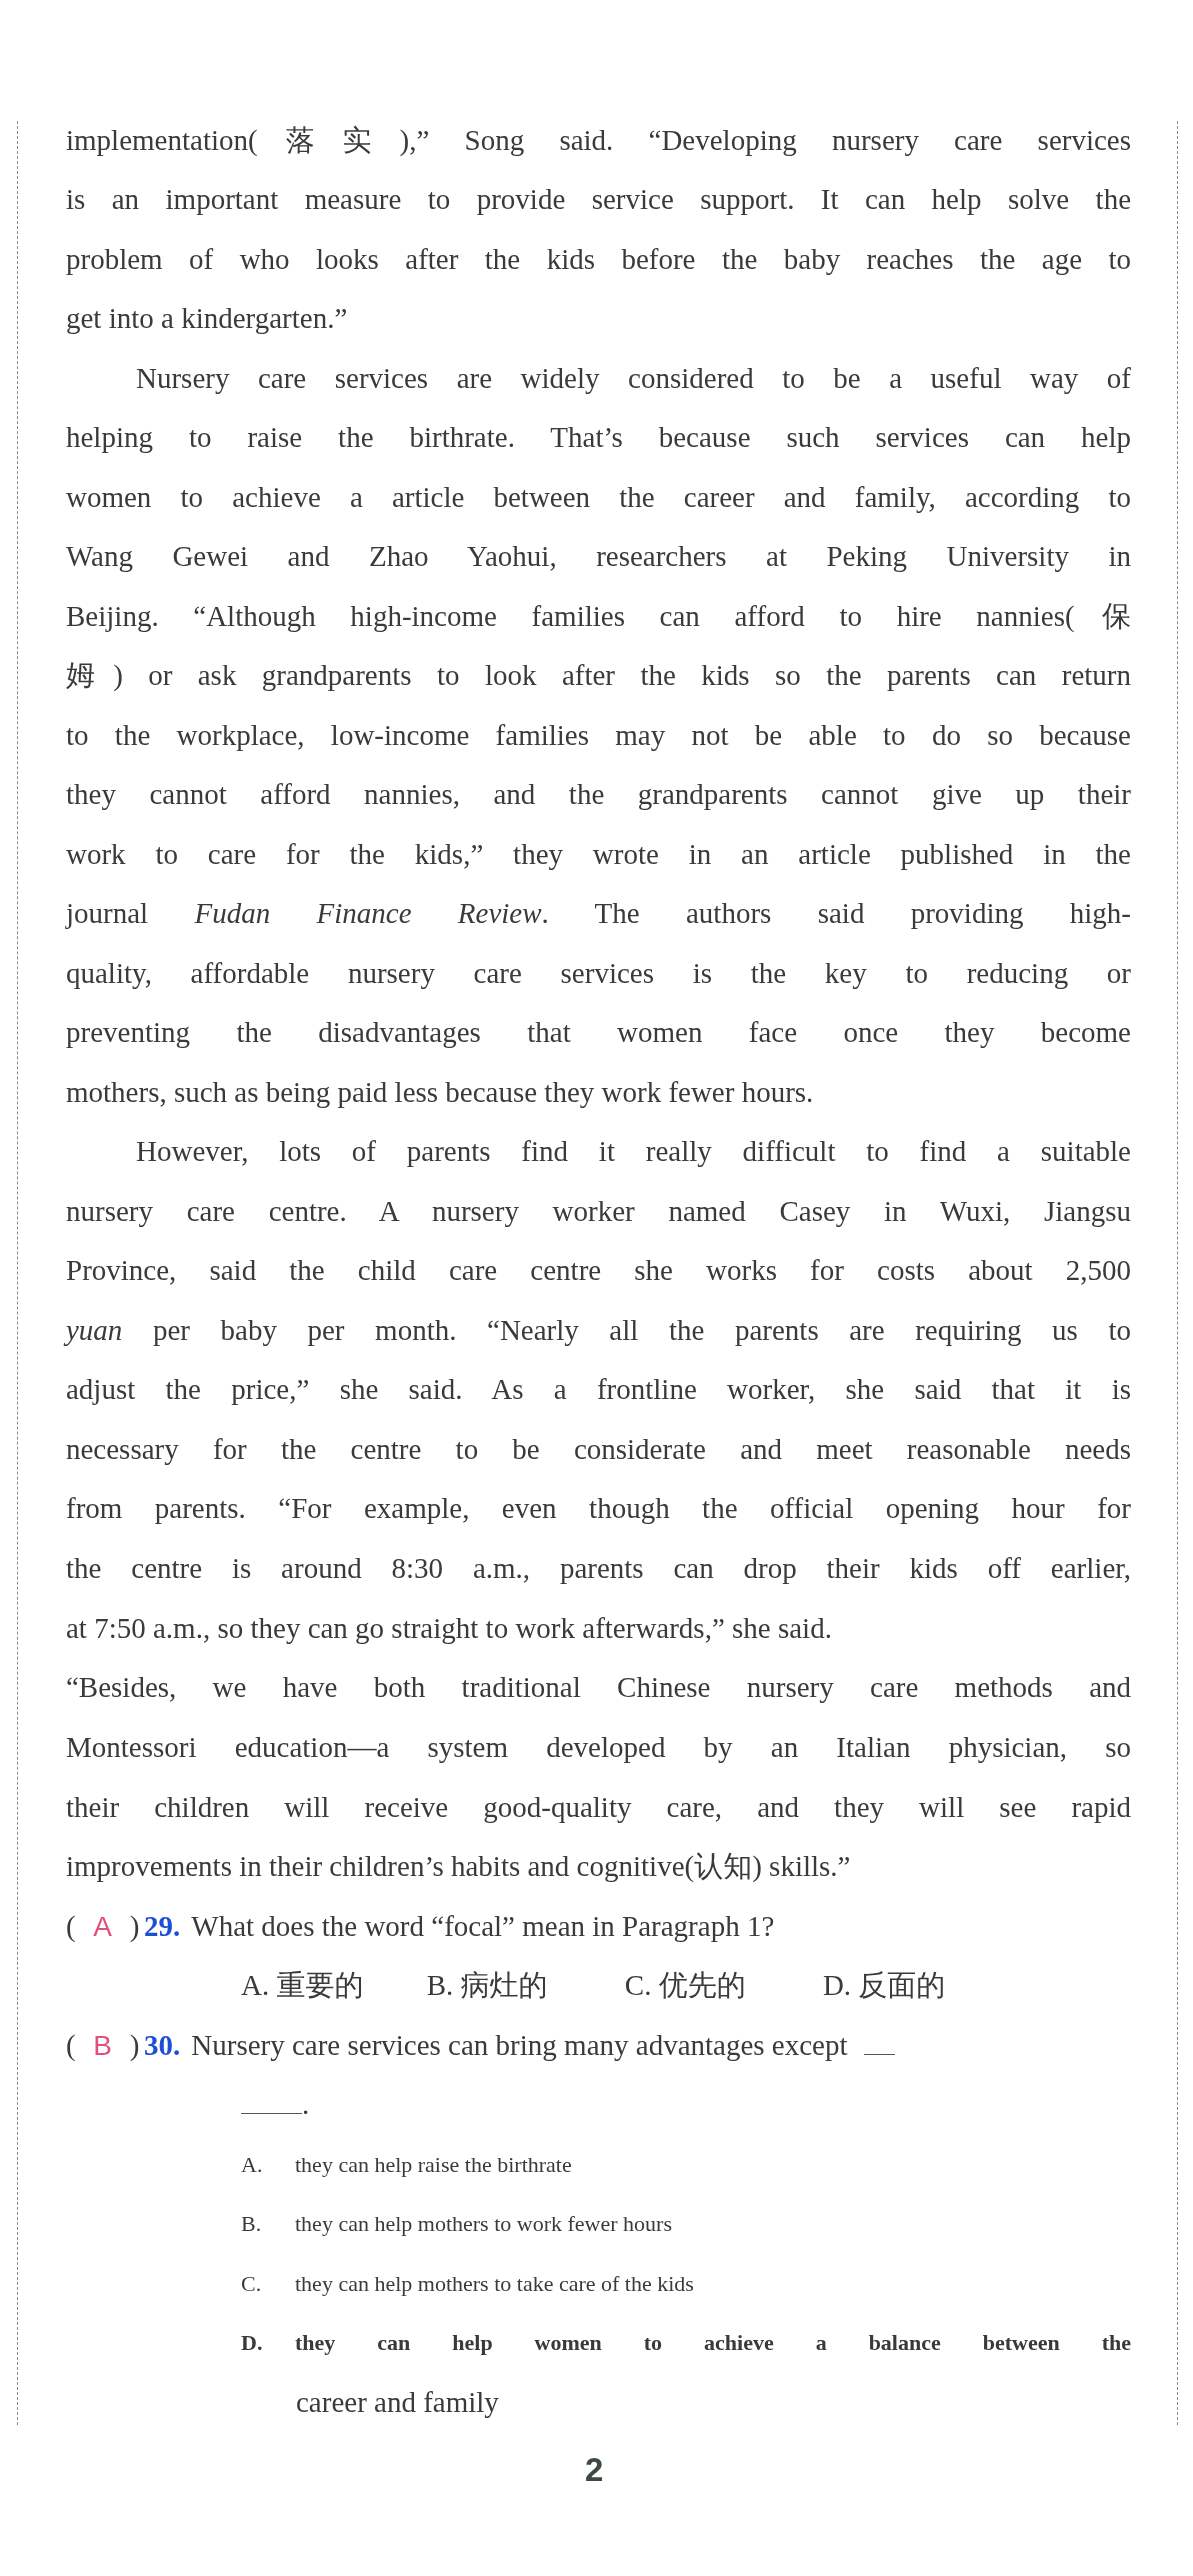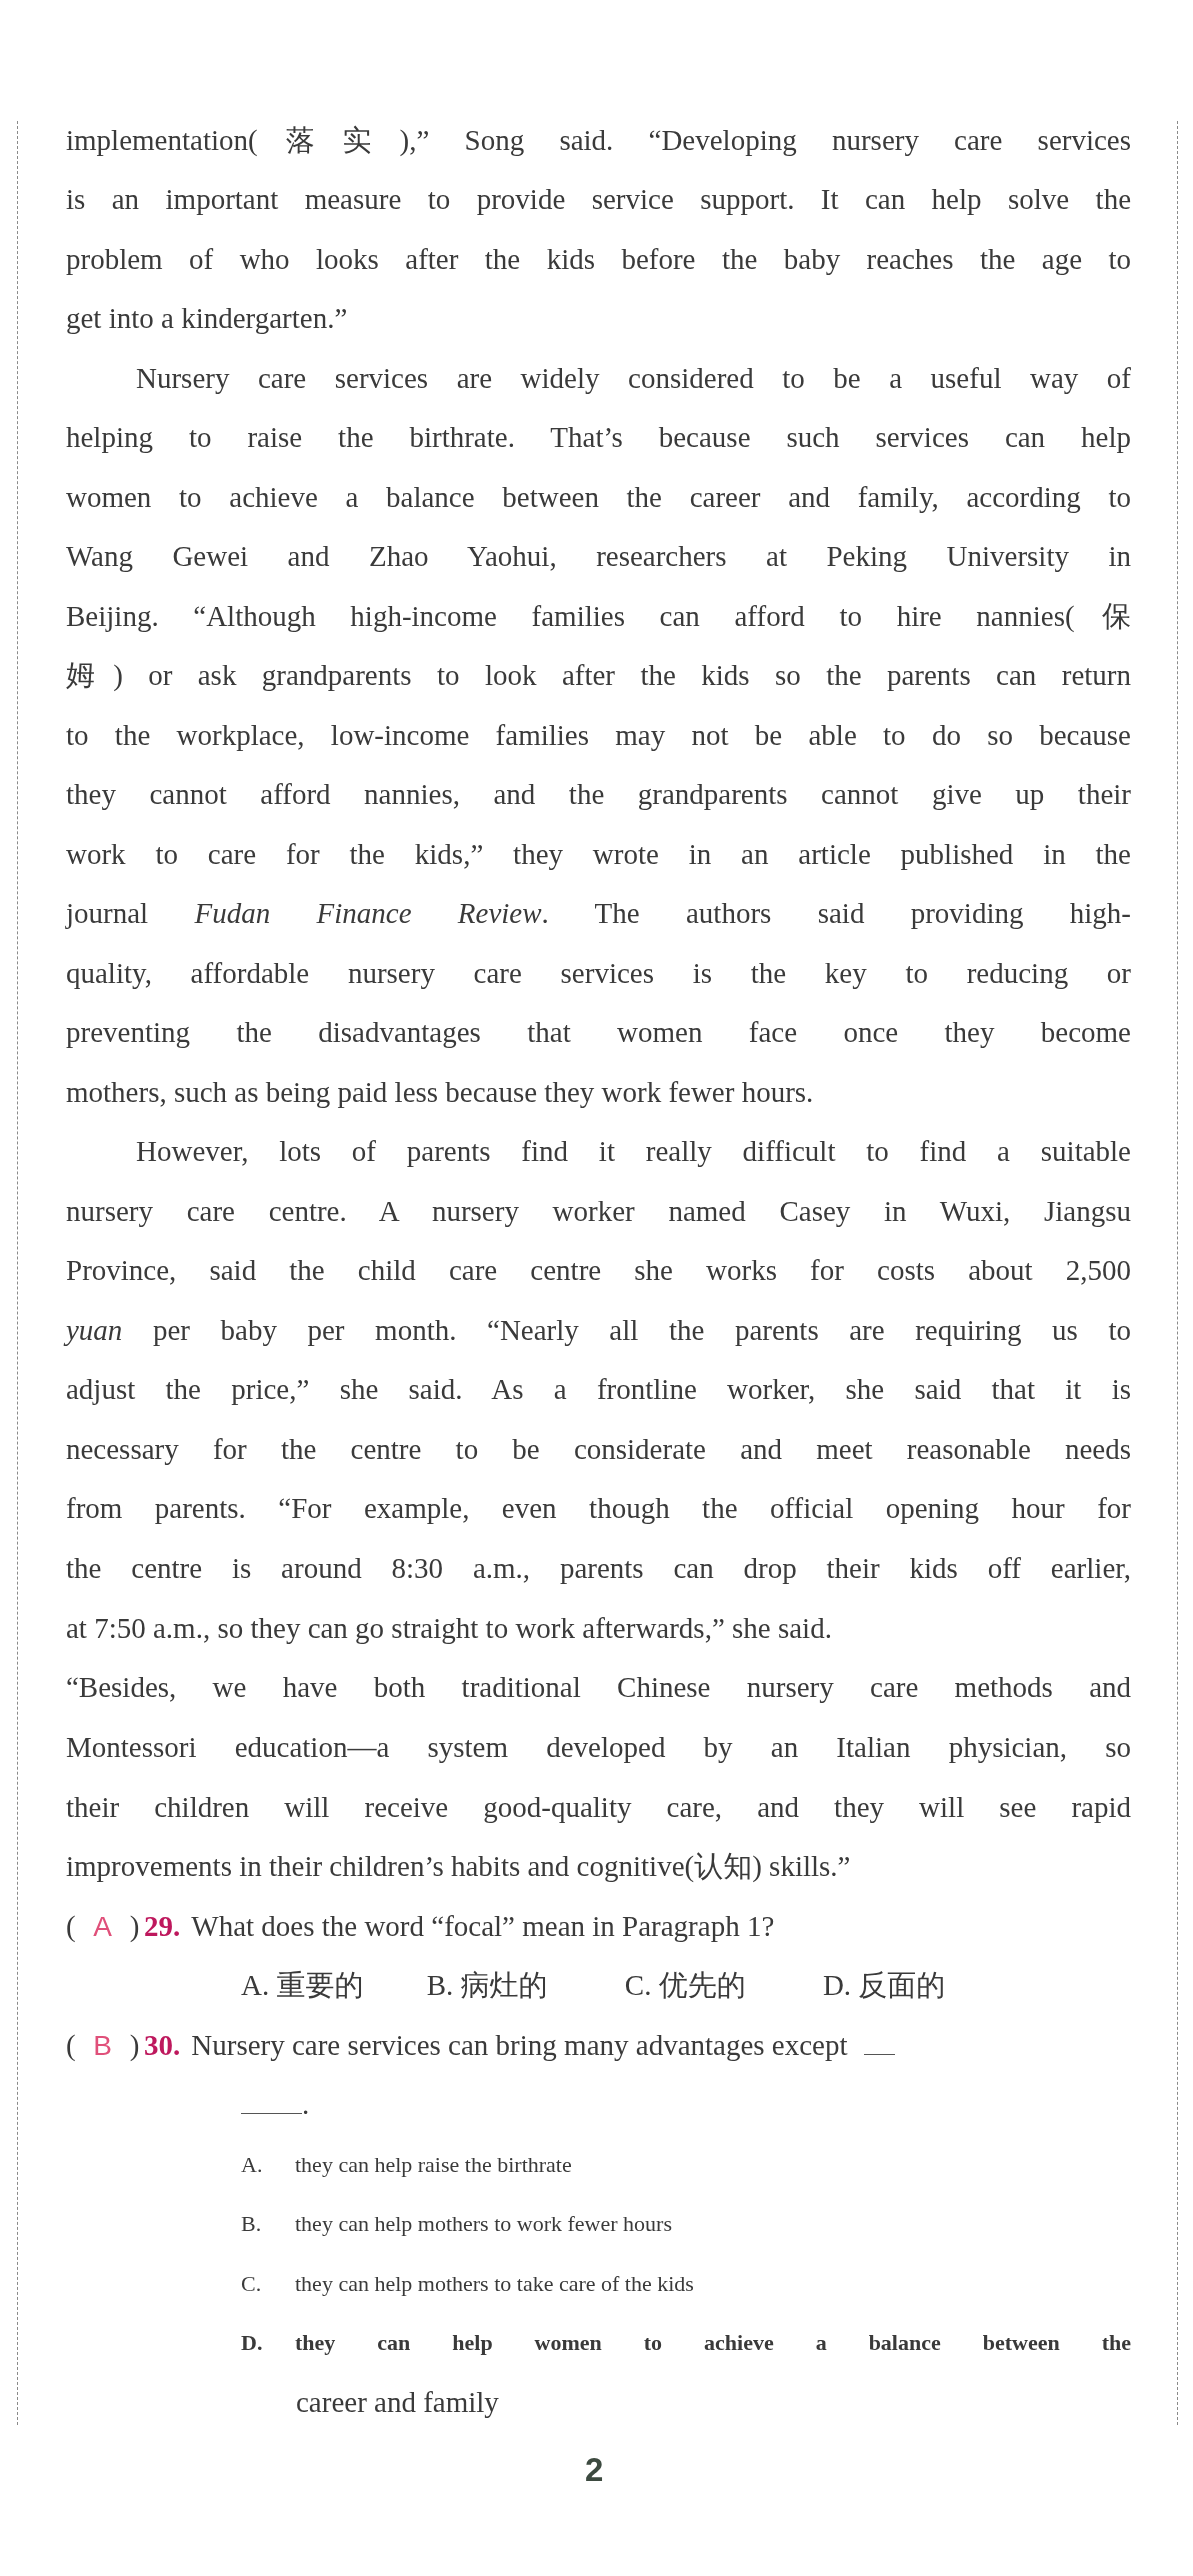--- a/index.html
+++ b/index.html
@@ -10,21 +10,21 @@
   .dash-left { left:17px; }
   .dash-right { left:1177px; }
   .line { position:absolute; left:66px; width:1065px; height:59px; line-height:59px;
           font-size:29px; white-space:nowrap; text-align:justify; text-align-last:justify; }
   .line.last { text-align-last:left; }
   .line.indent { left:136px; width:995px; }
   .line i { font-style:italic; }
   .q { position:absolute; left:66px; height:59px; line-height:59px; font-size:29px; white-space:nowrap; }
   .paren { display:inline-block; }
   .ans { color:#e0507a; font-family:"Liberation Sans","DejaVu Sans",sans-serif; font-size:28px; display:inline-block; width:54px; text-align:center; }
-  .qnum { font-weight:bold; color:#be185d; margin-left:4.7px; margin-right:11px; }
+  .qnum { font-weight:bold; color:#1d4ed8; margin-left:4.7px; margin-right:11px; }
   .opt-row { position:absolute; left:241px; height:59px; line-height:59px; font-size:29px; white-space:nowrap; }
   .opt-inline { display:inline-block; }
   .opt-inline + .opt-inline { margin-left:56px; }
   .opt-line { position:absolute; left:241px; height:59px; line-height:59px; font-size:22px; white-space:nowrap; }
   .opt-line .letter { display:inline-block; width:54px; }
   .opt-cont { position:absolute; left:296px; height:59px; line-height:59px; font-size:29px; white-space:nowrap;text-align:right; }
   .blank { display:inline-block; width:61px; border-bottom:1.6px solid #555; height:20px; vertical-align:baseline; }
   .page-num { position:absolute; left:585px; top:2451px; font-family:"Liberation Sans","DejaVu Sans",sans-serif;
               font-weight:bold; font-size:33px; color:#3d4a40; }
 </style>
@@ -37,21 +37,21 @@
 <div>
   <div class="line" style="top:111px">implementation(落实),” Song said. “Developing nursery care services</div>
   <div class="line" style="top:170px">is an important measure to provide service support. It can help solve the</div>
   <div class="line" style="top:230px">problem of who looks after the kids before the baby reaches the age to</div>
   <div class="line last" style="top:289px">get into a kindergarten.”</div>
 </div>
 
 <div>
   <div class="line indent" style="top:349px">Nursery care services are widely considered to be a useful way of</div>
   <div class="line" style="top:408px">helping to raise the birthrate. That’s because such services can help</div>
-  <div class="line" style="top:468px">women to achieve a balance between the career and family, according to</div>
+  <div class="line" style="top:468px">women to achieve a article between the career and family, according to</div>
   <div class="line" style="top:527px">Wang Gewei and Zhao Yaohui, researchers at Peking University in</div>
   <div class="line" style="top:587px">Beijing. “Although high-income families can afford to hire nannies(保</div>
   <div class="line" style="top:646px">姆) or ask grandparents to look after the kids so the parents can return</div>
   <div class="line" style="top:706px">to the workplace, low-income families may not be able to do so because</div>
   <div class="line" style="top:765px">they cannot afford nannies, and the grandparents cannot give up their</div>
   <div class="line" style="top:825px">work to care for the kids,” they wrote in an article published in the</div>
   <div class="line" style="top:884px">
     <span>journal</span>
     <i>Fudan Finance Review</i><span>. The authors said providing high-</span>
   </div>

